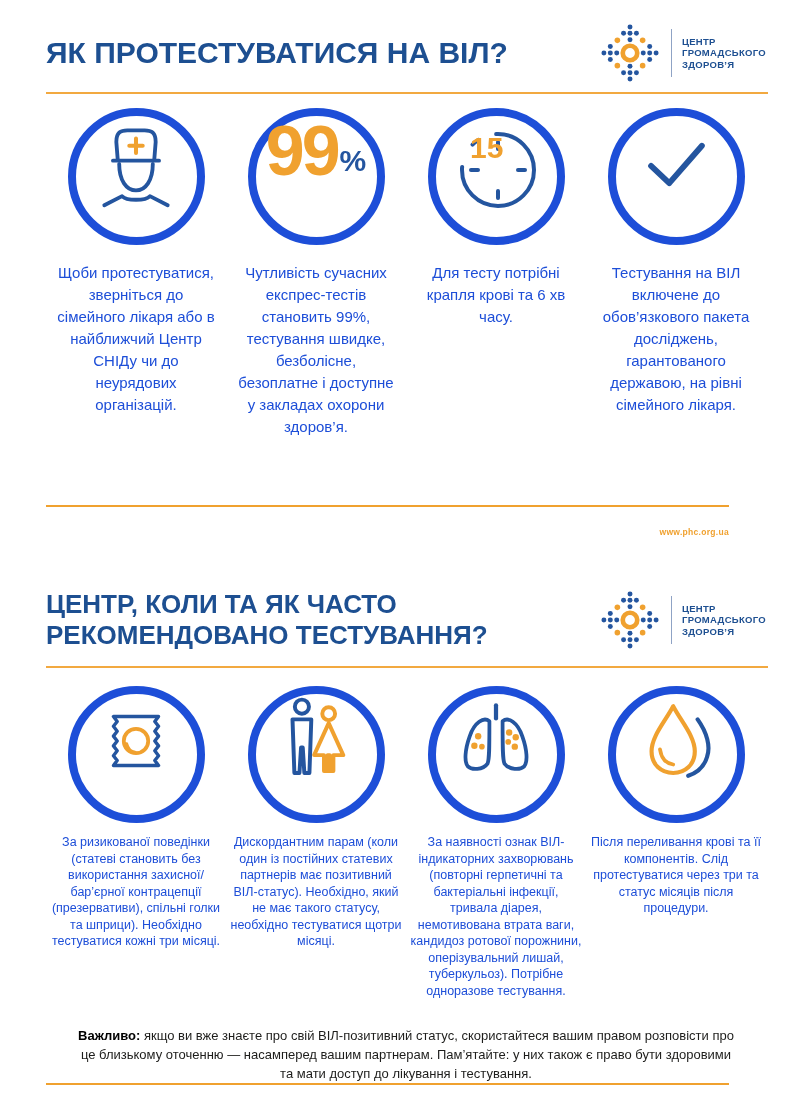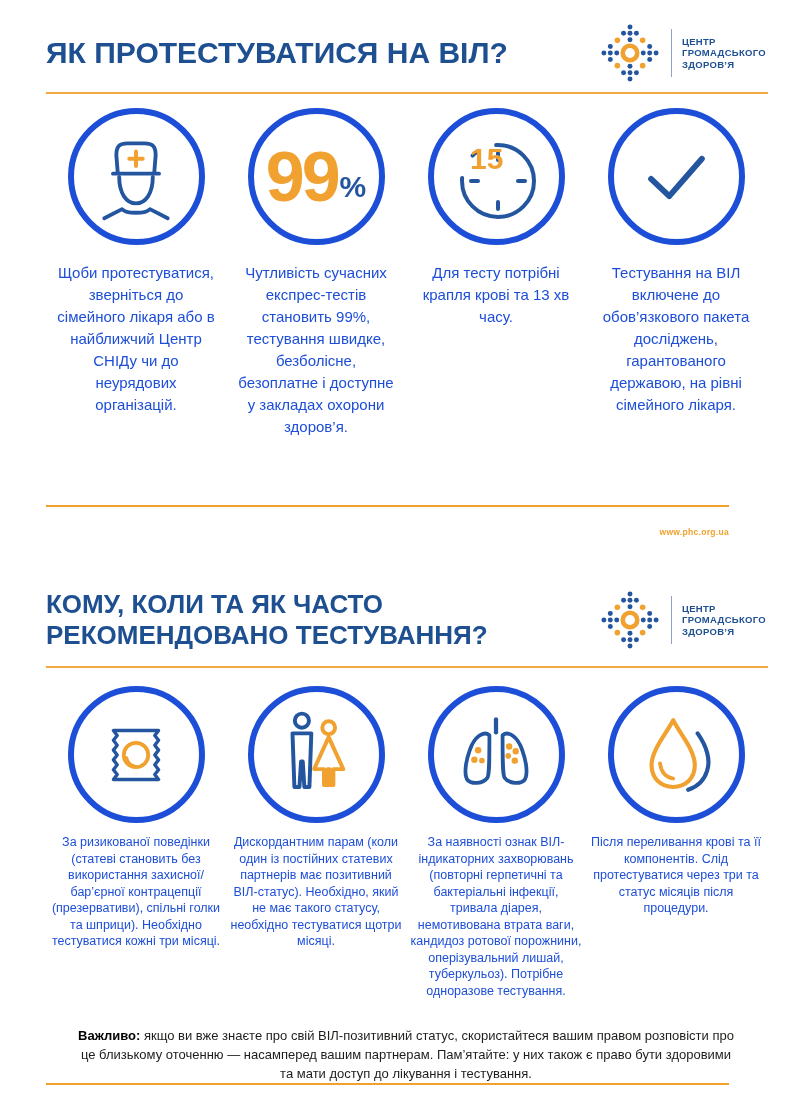--- a/index.html
+++ b/index.html
@@ -26,22 +26,22 @@
   
   .rule { position:absolute; left:40px; right:38px; height:2px; background:#F2A940; }
   .rule-1 { top:92px; }
   .rule-2 { top:126px; }
 
   
   .circles { position:absolute; left:40px; right:40px; display:flex; }
   .circles-1 { top:108px; }
   .circles-2 { top:146px; }
   .cell { width:25%; display:flex; justify-content:center; }
-  .circle { width:137px; height:137px; border:6px solid #1d4ed8; border-radius:50%;
-            display:flex; align-items:center; justify-content:center; background:#fff; }
+  .circle { width:137px; height:137px; border:8px solid #1d4ed8; border-radius:50%;
+            display:flex; align-items:flex-start; justify-content:center; background:#fff; }
 
   
   .badge99 { display:flex; align-items:center; justify-content:center; }
   .n99 { font-size:70px; font-weight:bold; color:#F0A12F; letter-spacing:-3px; line-height:1; }
   .p99 { font-size:30px; font-weight:bold; color:#24559F; align-self:flex-end; margin:0 0 10px 2px; line-height:1; }
 
   svg text.clock-num { font-family:"Liberation Sans", sans-serif; font-weight:bold; fill:#F0A12F; }
 
   
   .caps { position:absolute; left:40px; right:40px; display:flex; }
@@ -156,35 +156,35 @@
         <svg width="96" height="96" viewBox="0 0 100 100" fill="none" stroke-linecap="round" stroke-linejoin="round">
           <path d="M24 52 L43 70 L77 31" stroke="#24559F" stroke-width="6"></path>
         </svg>
       </div>
         </div>
     </div>
 
     <div class="caps caps-1">
       <div class="cap">Щоби протестуватися, зверніться до сімейного лікаря або в найближчий Центр СНІДу чи до неурядових організацій.</div>
       <div class="cap">Чутливість сучасних експрес-тестів становить 99%, тестування швидке, безболісне, безоплатне і доступне у закладах охорони здоров’я.</div>
-      <div class="cap">Для тесту потрібні крапля крові та 13 хв часу.</div>
+      <div class="cap">Для тесту потрібні крапля крові та 6 хв часу.</div>
       <div class="cap">Тестування на ВІЛ включене до обов’язкового пакета досліджень, гарантованого державою, на рівні сімейного лікаря.</div>
     </div>
 
     <div class="pfoot pfoot-1">
       <div class="prule"></div>
       <div class="purl">www.phc.org.ua</div>
     </div>
   </section>
 
   <section class="panel panel-2">
 
     <div class="hdr hdr2">
       <h2 class="title title2">
-        <div>КОМУ, КОЛИ ТА ЯК ЧАСТО</div>
+        <div>ЦЕНТР, КОЛИ ТА ЯК ЧАСТО</div>
         <div>РЕКОМЕНДОВАНО ТЕСТУВАННЯ?</div>
       </h2>
 
       <div class="logo">
         <svg width="58" height="58" viewBox="0 0 56 56">
           <g fill="#24559F">
             <circle cx="28" cy="2.8" r="2.4"></circle>
               <circle cx="28" cy="9" r="2.4"></circle>
               <circle cx="28" cy="15.2" r="2.4"></circle>
             <circle cx="21.8" cy="9" r="2.4"></circle>

